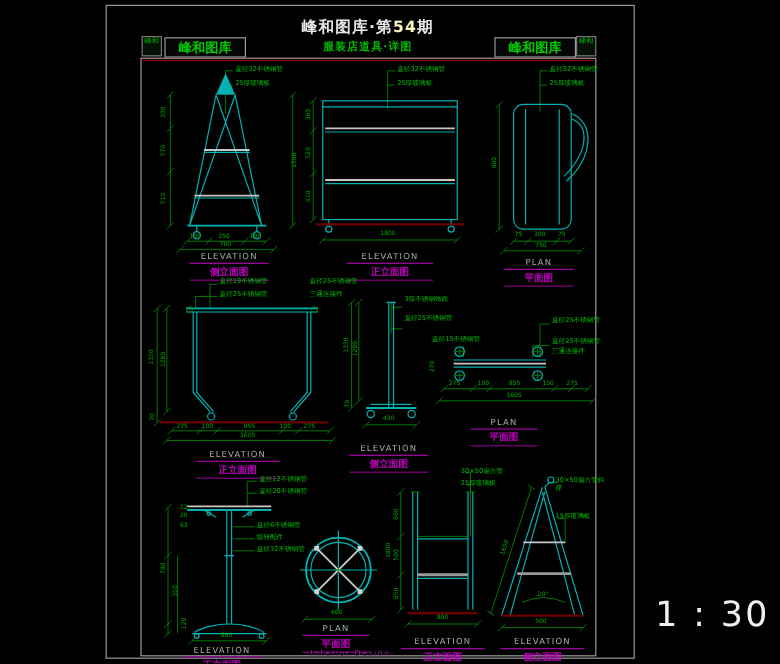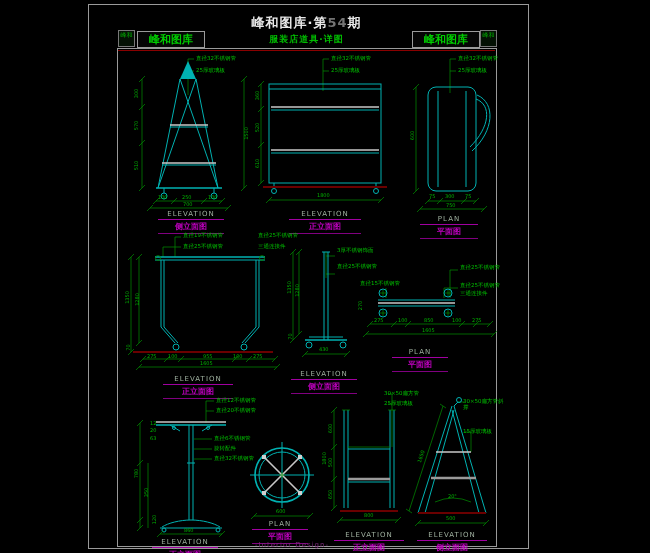--- a/index.html
+++ b/index.html
@@ -3,21 +3,21 @@
 <meta charset="utf-8">
 <style>
   html,body{margin:0;padding:0;background:#000;}
   .canvas{position:relative;width:650px;height:553px;background:#000;overflow:hidden;
           font-family:"DejaVu Sans","Liberation Sans",sans-serif;}
   .frame{position:absolute;border:1px solid #9a9a9a;background:transparent;}
   .hline{position:absolute;height:1px;background:#8a0000;}
   
   .title{position:absolute;left:117px;top:14px;width:379px;text-align:center;
          color:#e8e8e8;font-size:13px;font-weight:bold;letter-spacing:1px;}
-  .title .issue{color:#737373;}
+  .title .issue{color:#fef9c3;}
   .subtitle{position:absolute;left:117px;top:33px;width:379px;text-align:center;
             color:#00bb00;font-size:9px;font-weight:bold;letter-spacing:1px;}
   .logo-box{position:absolute;height:15px;border:1px solid #9a9a9a;background:#050505;
             color:#00cc00;font-size:11px;font-weight:bold;line-height:15px;text-align:center;width:66px;}
   .logo-icon{position:absolute;width:15px;height:15px;border:1px solid #777;background:#041104;
              color:#00bb00;font-size:6px;line-height:7px;text-align:center;overflow:hidden;}
   
   .d{position:absolute;}
   .d svg{position:absolute;left:0;top:0;overflow:visible;}
   .lbl{position:absolute;color:#00c000;font-size:5.5px;line-height:6px;white-space:nowrap;}
@@ -323,14 +323,15 @@
     <span class="vdim" style="left:10px;top:64px;transform:rotate(-72deg);">1650</span>
     <span class="dim" style="left:43px;top:104px;">20°</span>
     <span class="dim" style="left:41px;top:126px;">500</span>
     <div class="cap" style="left:12px;top:141px;width:70px;">
       <div class="cap-en">ELEVATION</div>
       <div class="cap-cn">侧立面图</div>
     </div>
   </div>
 
   <div class="footer-sig" style="left:255px;top:541px;">-Interior Design-</div>
+  <div class="scale" style="left:546px;top:495px;">1 : 30</div>
 
 </div>
 
 </body></html>

